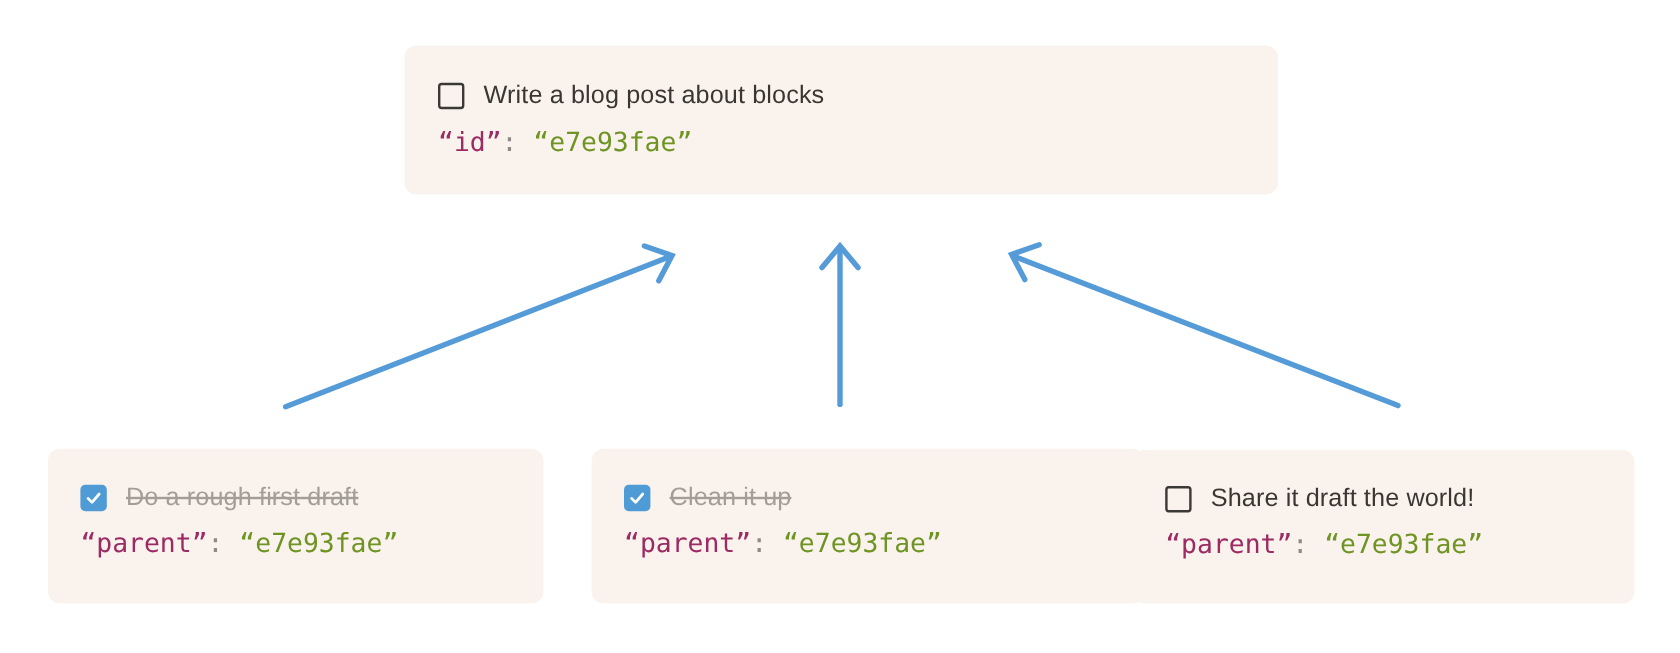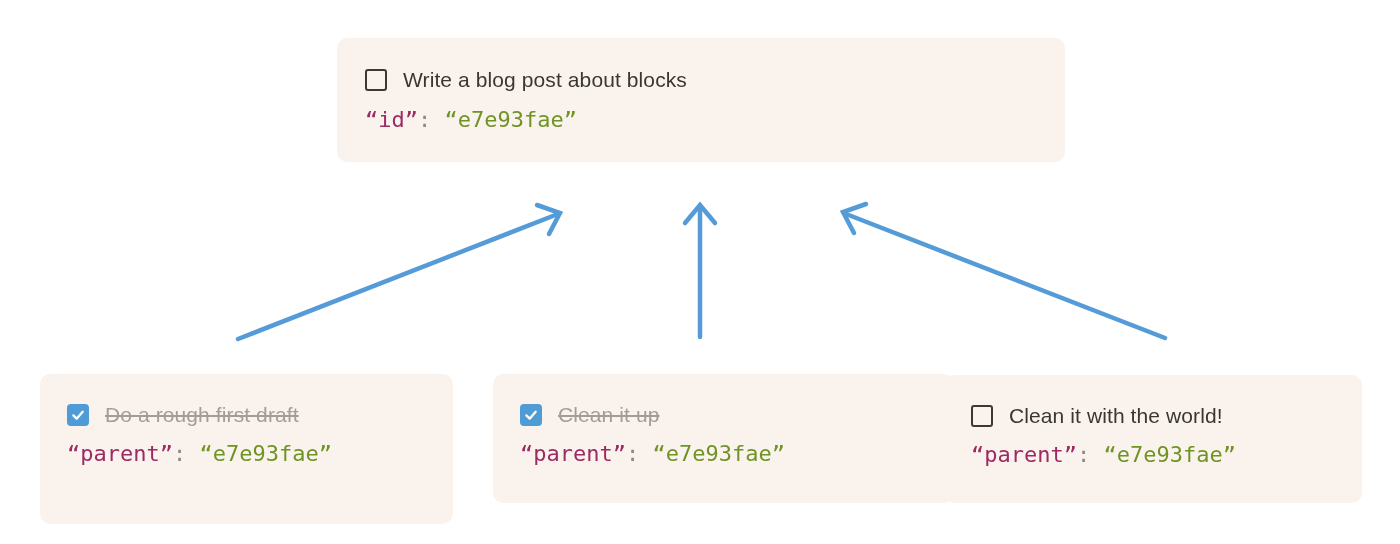--- a/index.html
+++ b/index.html
@@ -25,21 +25,21 @@
   .arrow-line{stroke:var(--arrow);stroke-width:4.5;stroke-linecap:round;fill:none;}
   .card{
     position:absolute;
     box-sizing:border-box;
     background:var(--card-bg);
     border-radius:10px;
     display:flex;
     flex-direction:column;
   }
   .card.parent{left:337px;top:38px;width:728px;height:124px;padding:30px 28px 0 28px;gap:14px;}
-  .card.child1{left:40px;top:374px;width:413px;height:150px;padding:29px 26px 0 27px;gap:13px;}
+  .card.child1{left:40px;top:374px;width:413px;height:129px;padding:29px 26px 0 27px;gap:13px;}
   .card.child2{left:493px;top:374px;width:461px;height:129px;padding:29px 26px 0 27px;gap:13px;}
   .card.child3{left:944px;top:375px;width:418px;height:128px;padding:29px 26px 0 27px;gap:13px;}
   .task-row{display:flex;align-items:center;gap:16px;}
   .checkbox{
     box-sizing:border-box;
     width:22px;height:22px;
     flex:0 0 22px;
     border:2px solid var(--checkbox-border);
     border-radius:3px;
     display:flex;align-items:center;justify-content:center;
@@ -120,18 +120,18 @@
       <span class="title done">Clean it up</span>
     </div>
     <div class="code"><span class="code-key">“parent”</span><span class="code-punct">:</span><span class="code-value">“e7e93fae”</span></div>
   </div>
 
   <div class="card child3">
     <div class="task-row">
       <span class="checkbox">
         
       </span>
-      <span class="title">Clean it with the world!</span>
+      <span class="title">Share it draft the world!</span>
     </div>
     <div class="code"><span class="code-key">“parent”</span><span class="code-punct">:</span><span class="code-value">“e7e93fae”</span></div>
   </div>
 
 </div>
 
 </body></html>

